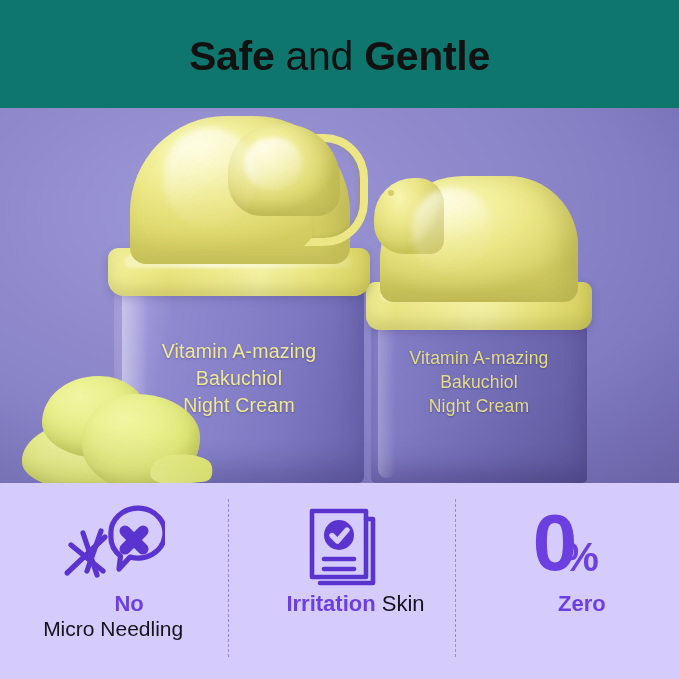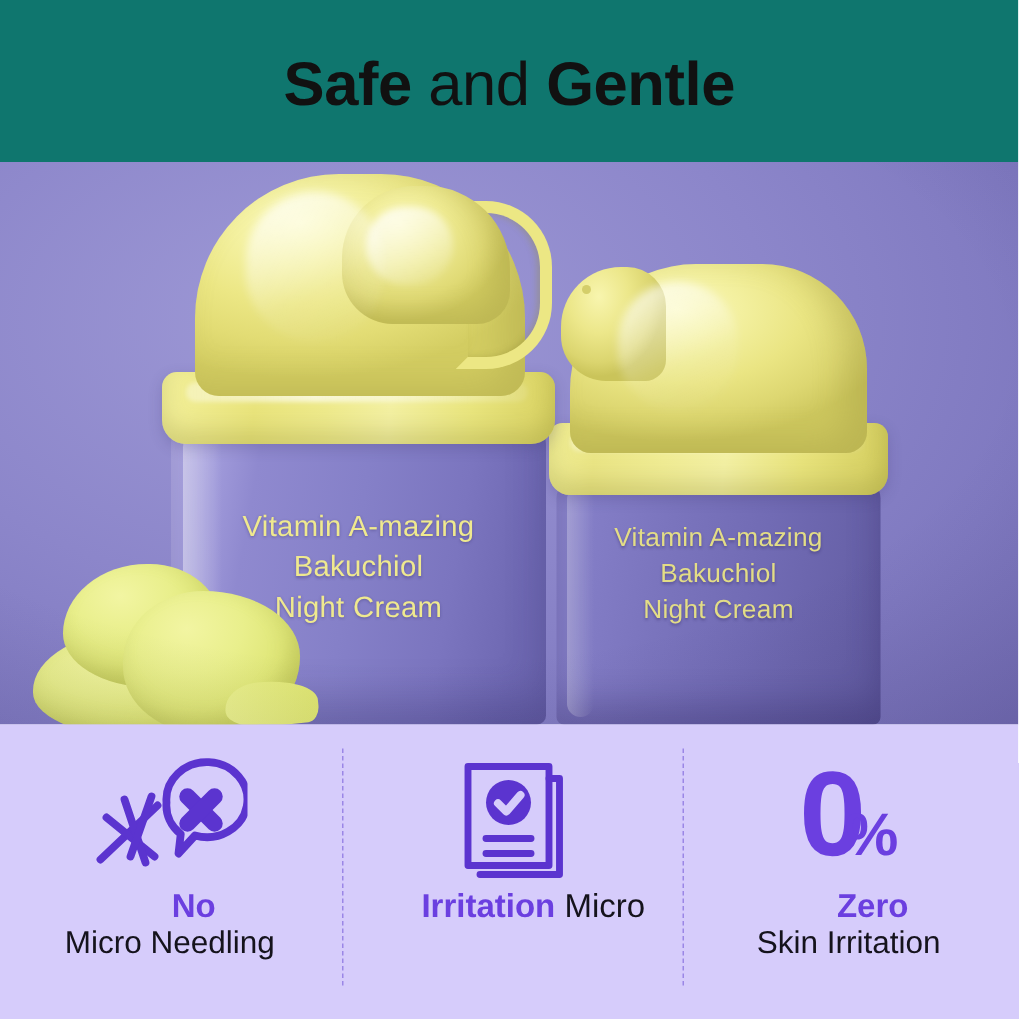--- a/index.html
+++ b/index.html
@@ -336,34 +336,33 @@
           <rect x="16" y="12" width="54" height="66"></rect>
           <path d="M70 20 L77 20 L77 84 L24 84"></path>
           <circle cx="43" cy="36" r="15" fill="#5b34cf" stroke="none"></circle>
           <path d="M36 36.5 L41.5 42 L51 31" stroke="#d6ccfb" stroke-width="5.4"></path>
           <path d="M28 60 H58"></path>
           <path d="M28 70 H58"></path>
         </svg>
       </div>
       <div class="labels">
         <div class="l1">
-          <span class="accent">Irritation</span><span class="dark"> Micro</span>
+          <span class="accent">Irritation</span><span class="dark"> Skin</span>
         </div>
       </div>
     </div>
 
     <div class="feature">
       <div class="icon-wrap">
         <div class="zero-icon">
           <span class="zero-0">0</span>
           <span class="zero-pct">%</span>
         </div>
       </div>
       <div class="labels">
         <div class="l1">
           <span class="accent">Zero</span><span class="dark"></span>
         </div>
-        <div class="l2 dark">Skin Irritation</div>
       </div>
     </div>
 
   </div>
 </div>
 
 </body></html>

